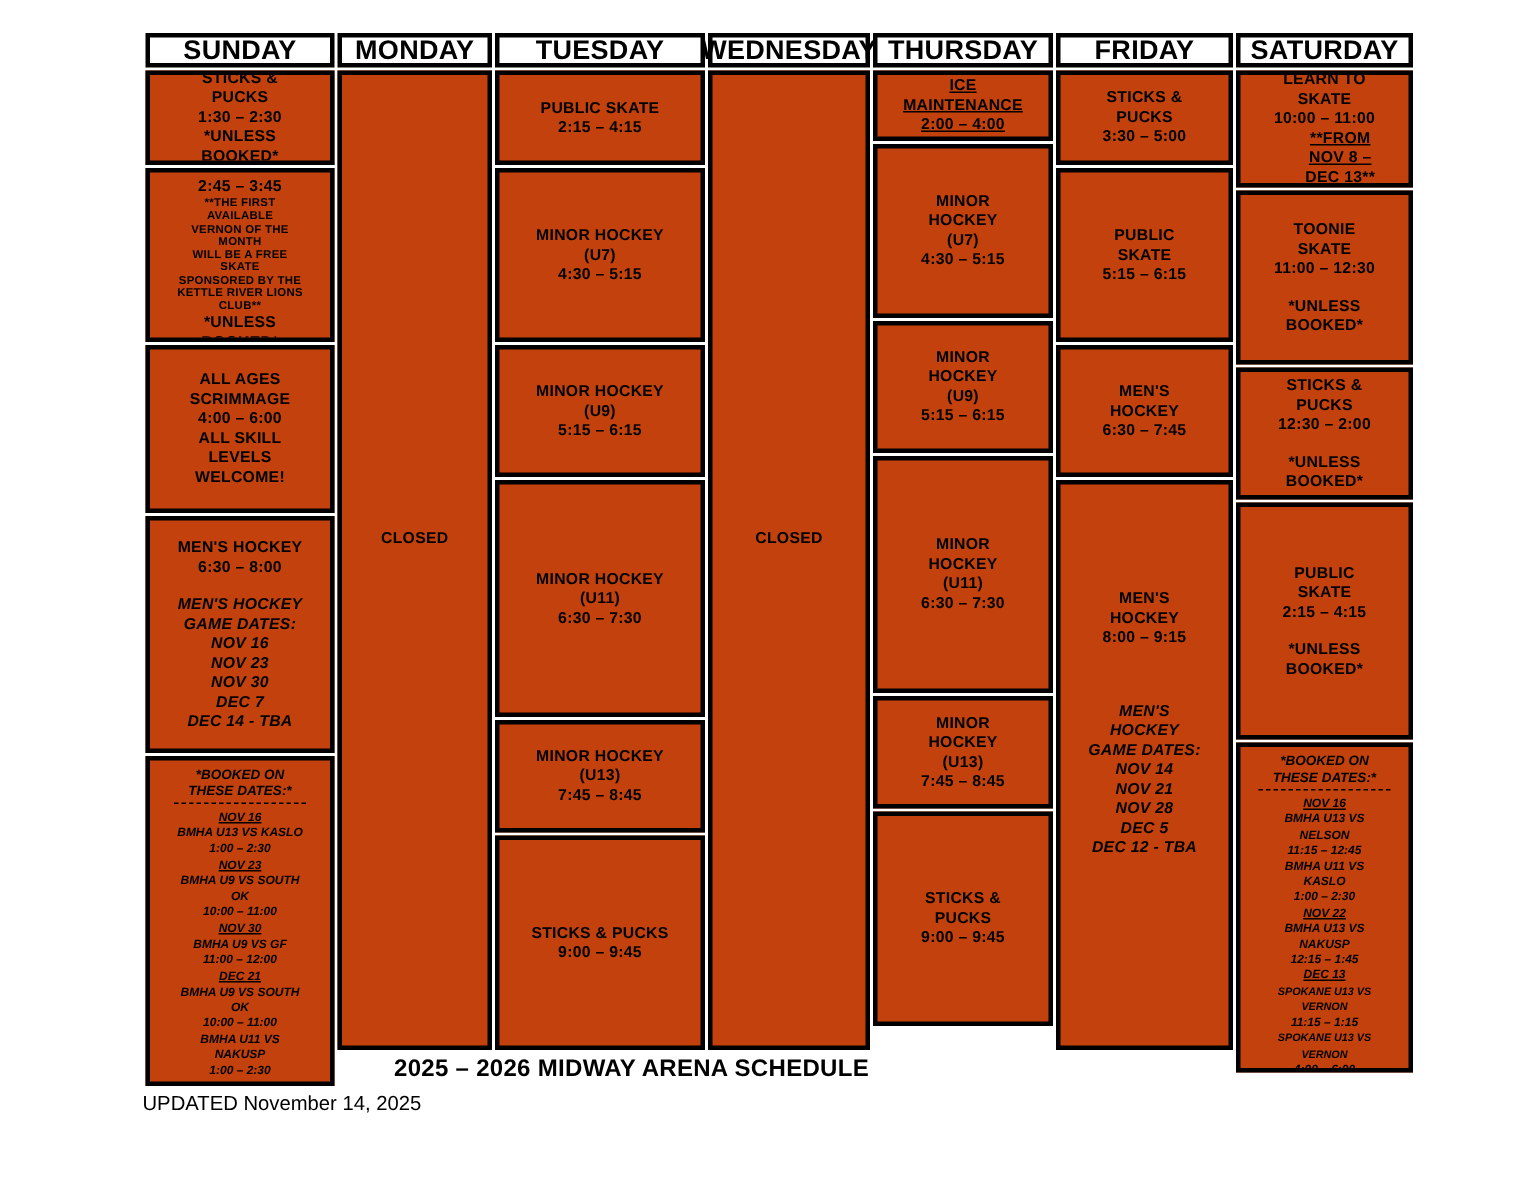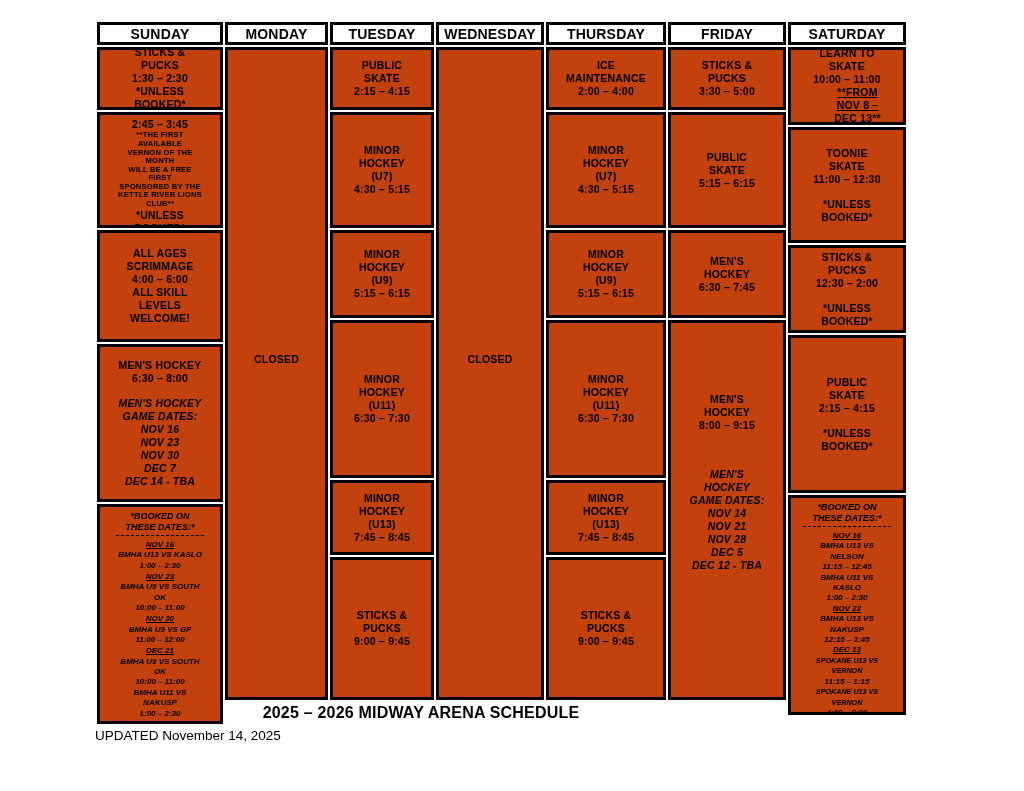--- a/index.html
+++ b/index.html
@@ -4,25 +4,25 @@
 <style>
   html,body { margin:0; padding:0; }
   body {
     width:1024px; height:791px;
     background:#ffffff; color:#000;
     font-family:"Liberation Sans", sans-serif;
     position:relative; overflow:hidden;
   }
   .table { position:absolute; left:97px; top:22px; display:flex; column-gap:2px; }
   .col { display:flex; flex-direction:column; row-gap:2px; }
-  .w0{width:126px}.w1{width:103px}.w2{width:104px}.w3{width:108px}.w4{width:120px}.w5{width:118px}.w6{width:118px}
+  .w0{width:126px}.w1{width:103px}.w2{width:140px}.w3{width:108px}.w4{width:120px}.w5{width:118px}.w6{width:118px}
   .day-header {
     box-sizing:border-box; border:3px solid #000; height:23px;
     display:flex; align-items:center; justify-content:center;
-    font-weight:700; font-size:14px; letter-spacing:.2px; background:#fff;
+    font-weight:700; font-size:18px; letter-spacing:.2px; background:#fff;
   }
   .cell {
     box-sizing:border-box; border:3px solid #000; background:#c2410c;
     display:flex; flex-direction:column; justify-content:center; align-items:center;
     text-align:center; padding:2px 17px; overflow:hidden;
   }
   .vtop { justify-content:flex-start; }
   .ln-h  { font-size:10.5px; line-height:13px; font-weight:700; letter-spacing:.2px; }
   .ln-u  { font-size:10.5px; line-height:13px; font-weight:700; letter-spacing:.2px; text-decoration:underline;margin-left:21px; }
   .ln-s  { font-size:7.6px;  line-height:8.6px; font-weight:700; letter-spacing:.2px; }
@@ -53,21 +53,21 @@
         <div class="ln-h">STICKS &amp; PUCKS</div>
         <div class="ln-h">1:30 – 2:30</div>
         <div class="ln-gap"></div>
         <div class="ln-h">*UNLESS BOOKED*</div>
       </div>
       <div class="cell" style="height: 116px;">
         <div class="ln-h">PUBLIC SKATE</div>
         <div class="ln-h">2:45 – 3:45</div>
         <div class="ln-s">**THE FIRST AVAILABLE</div>
         <div class="ln-s">VERNON OF THE MONTH</div>
-        <div class="ln-s">WILL BE A FREE FIRST</div>
+        <div class="ln-s">WILL BE A FREE SKATE</div>
         <div class="ln-s">SPONSORED BY THE</div>
         <div class="ln-s">KETTLE RIVER LIONS</div>
         <div class="ln-s">CLUB**</div>
         <div class="ln-h">*UNLESS BOOKED*</div>
       </div>
       <div class="cell" style="height: 112px;">
         <div class="ln-h">ALL AGES</div>
         <div class="ln-h">SCRIMMAGE</div>
         <div class="ln-h">4:00 – 6:00</div>
         <div class="ln-h">ALL SKILL LEVELS</div>
@@ -145,21 +145,21 @@
       </div>
     </div>
   <div class="col w3">
     <div class="day-header">WEDNESDAY</div>
   <div class="cell" style="height: 653px; padding-bottom: 30px;">
         <div class="ln-h">CLOSED</div>
       </div>
     </div>
   <div class="col w4">
     <div class="day-header">THURSDAY</div>
-  <div class="cell" style="height: 63px;">
+  <div class="cell" style="height: 47px; text-decoration: underline;">
         <div class="ln-h">ICE</div>
         <div class="ln-h">MAINTENANCE</div>
         <div class="ln-h">2:00 – 4:00</div>
       </div>
       <div class="cell" style="height: 116px;">
         <div class="ln-h">MINOR HOCKEY</div>
         <div class="ln-h">(U7)</div>
         <div class="ln-h">4:30 – 5:15</div>
       </div>
       <div class="cell" style="height: 88px;">

